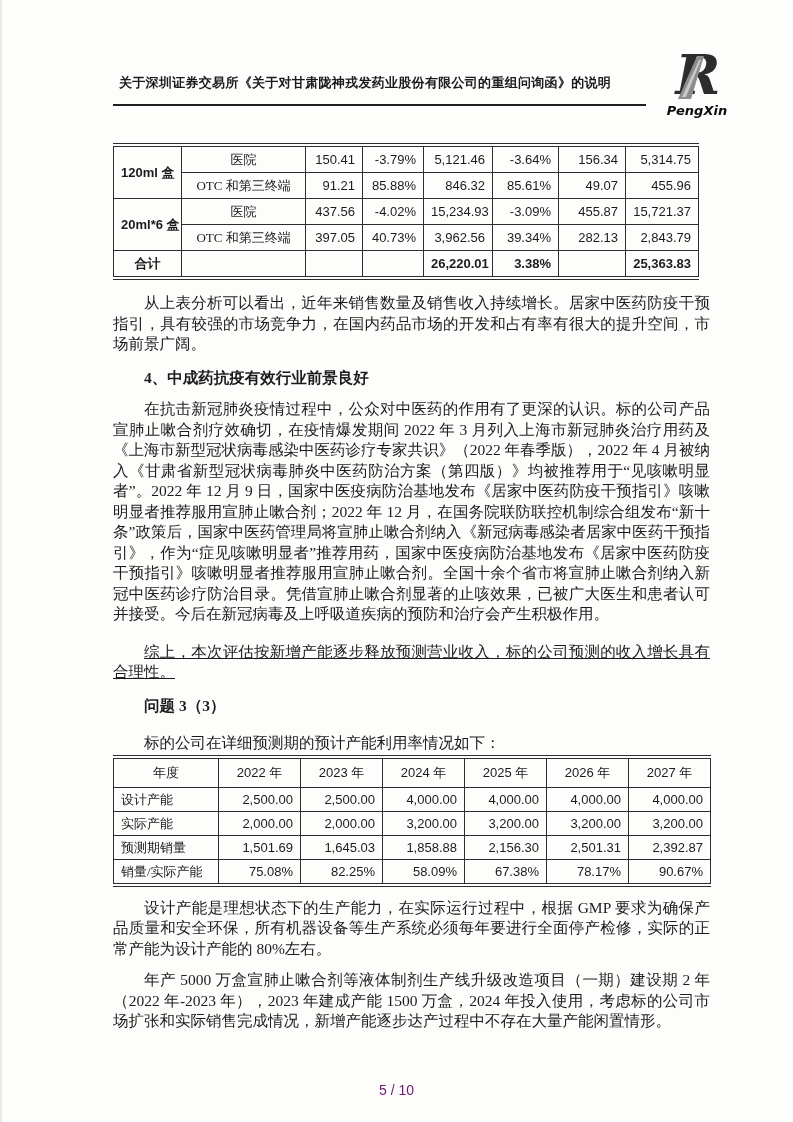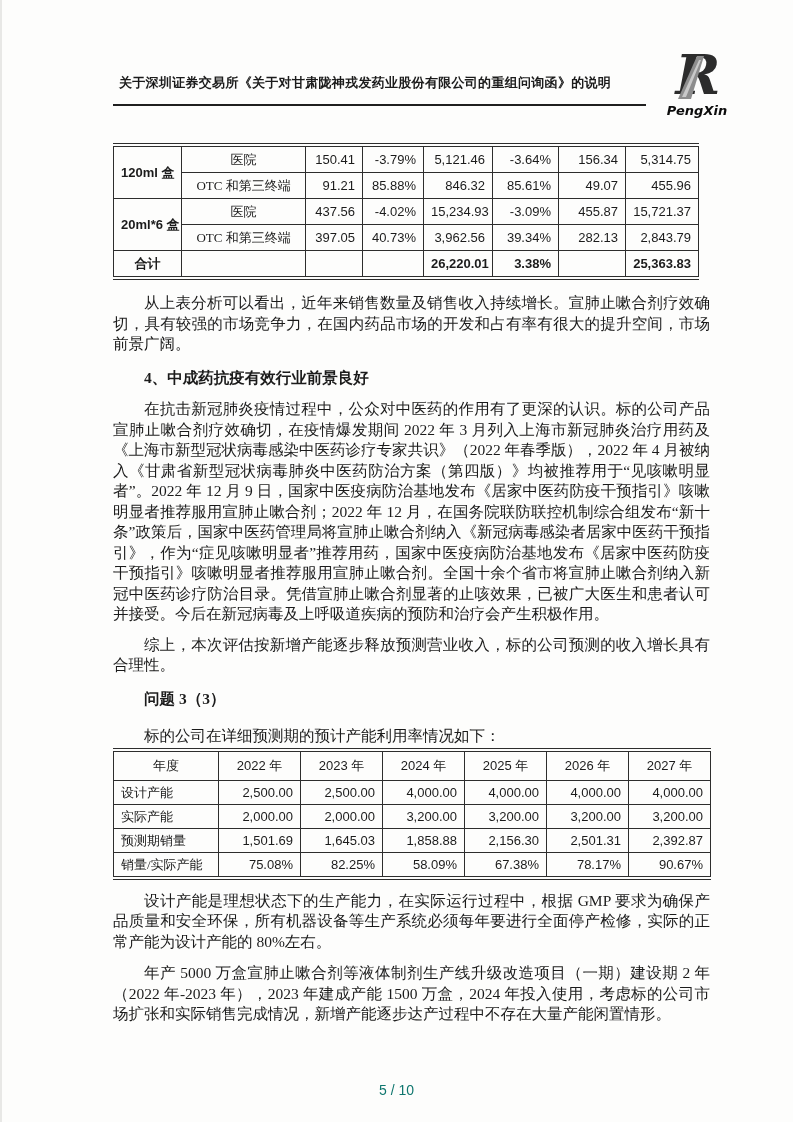--- a/index.html
+++ b/index.html
@@ -26,21 +26,21 @@
   
   .main{position:absolute;left:113px;top:143px;width:597px;}
   .para{
     font-size:15.5px;line-height:20.5px;text-align:justify;
     text-indent:2em;margin:0;
   }
   .h-bold{font-weight:bold;font-size:15.5px;line-height:20.5px;text-indent:2em;margin:0;}
   .mt-p1{margin-top:13px;}
   .mt-h4{margin-top:13px;}
   .mt-p2{margin-top:11px;}
-  .mt-p3{margin-top:10px;}
+  .mt-p3{margin-top:17px;text-decoration:underline;}
   .mt-q3{margin-top:13px;}
   .mt-p4{margin-top:17px;}
   .unit-note{margin-top:0;text-align:right;font-size:13px;line-height:19px;}
   .mt-p5{margin-top:11px;}
   .mt-p6{margin-top:11px;}
   
   table.tbl{
     border-collapse:collapse;table-layout:fixed;
     border-top:4px double #2d2d2d;border-bottom:4px double #2d2d2d;
   }
@@ -57,21 +57,21 @@
   td.c{text-align:center;}
   td.r{text-align:right;font-family:"Liberation Sans","DejaVu Sans",sans-serif;font-size:12.8px;}
   td.l{text-align:left;}
   td.b{font-weight:bold;}
   td.numhead{font-family:"Liberation Sans","DejaVu Sans",sans-serif;}
   .group-cell{font-family:"Liberation Sans","DejaVu Sans",sans-serif;font-size:12.8px;}
   
   .footer{
     position:absolute;top:1082px;left:0;width:793px;text-align:center;
     font-family:"Liberation Sans","DejaVu Sans",sans-serif;
-    font-size:14px;color:#0f766e;
+    font-size:14px;color:#701a75;
   }
 </style>
 </head>
 <body>
 
 <div class="scan-edge"></div>
 
 <div class="header">
   <div class="header-title">关于深圳证券交易所《关于对甘肃陇神戎发药业股份有限公司的重组问询函》的说明</div>
 </div>
@@ -143,21 +143,21 @@
         <td></td>
         <td></td>
         <td class="r b">26,220.01</td>
         <td class="r b">3.38%</td>
         <td></td>
         <td class="r b">25,363.83</td>
       </tr>
     </tbody>
   </table>
 
-  <p class="para mt-p1">从上表分析可以看出，近年来销售数量及销售收入持续增长。宣肺止嗽合剂疗效确切，具有较强的市场竞争力，在国内药品市场的开发和占有率有很大的提升空间，市场前景广阔。</p>
+  <p class="para mt-p1">从上表分析可以看出，近年来销售数量及销售收入持续增长。居家中医药防疫干预指引，具有较强的市场竞争力，在国内药品市场的开发和占有率有很大的提升空间，市场前景广阔。</p>
 
   <p class="h-bold mt-h4">4、中成药抗疫有效行业前景良好</p>
 
   <p class="para mt-p2">在抗击新冠肺炎疫情过程中，公众对中医药的作用有了更深的认识。标的公司产品宣肺止嗽合剂疗效确切，在疫情爆发期间 2022 年 3 月列入上海市新冠肺炎治疗用药及《上海市新型冠状病毒感染中医药诊疗专家共识》（2022 年春季版），2022 年 4 月被纳入《甘肃省新型冠状病毒肺炎中医药防治方案（第四版）》均被推荐用于“见咳嗽明显者”。2022 年 12 月 9 日，国家中医疫病防治基地发布《居家中医药防疫干预指引》咳嗽明显者推荐服用宣肺止嗽合剂；2022 年 12 月，在国务院联防联控机制综合组发布“新十条”政策后，国家中医药管理局将宣肺止嗽合剂纳入《新冠病毒感染者居家中医药干预指引》，作为“症见咳嗽明显者”推荐用药，国家中医疫病防治基地发布《居家中医药防疫干预指引》咳嗽明显者推荐服用宣肺止嗽合剂。全国十余个省市将宣肺止嗽合剂纳入新冠中医药诊疗防治目录。凭借宣肺止嗽合剂显著的止咳效果，已被广大医生和患者认可并接受。今后在新冠病毒及上呼吸道疾病的预防和治疗会产生积极作用。</p>
 
   <p class="para mt-p3">综上，本次评估按新增产能逐步释放预测营业收入，标的公司预测的收入增长具有合理性。</p>
 
   <p class="h-bold mt-q3">问题 3（3）</p>
 
   <p class="para mt-p4">标的公司在详细预测期的预计产能利用率情况如下：</p>

